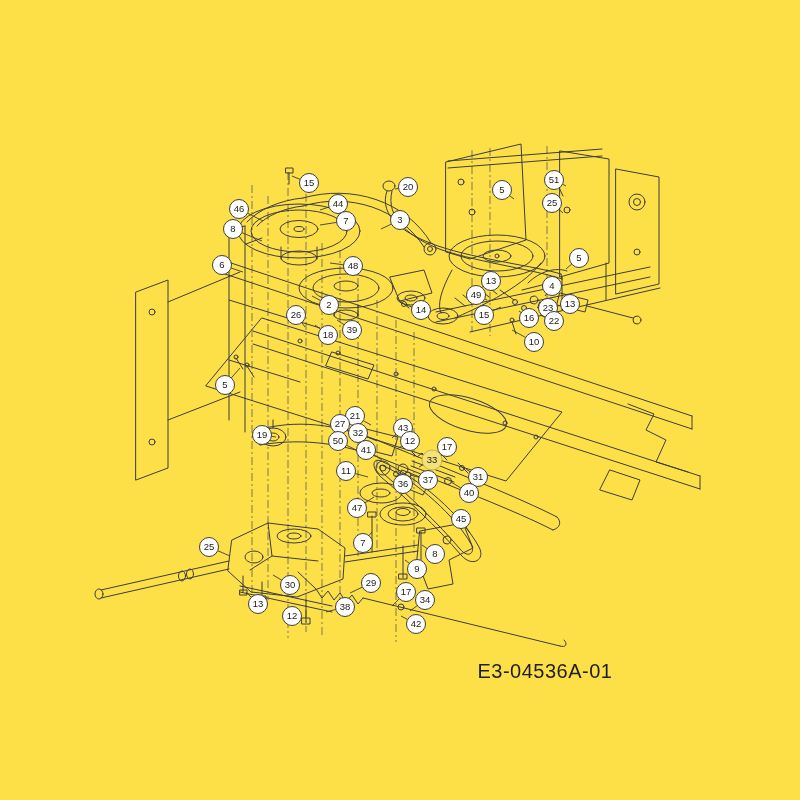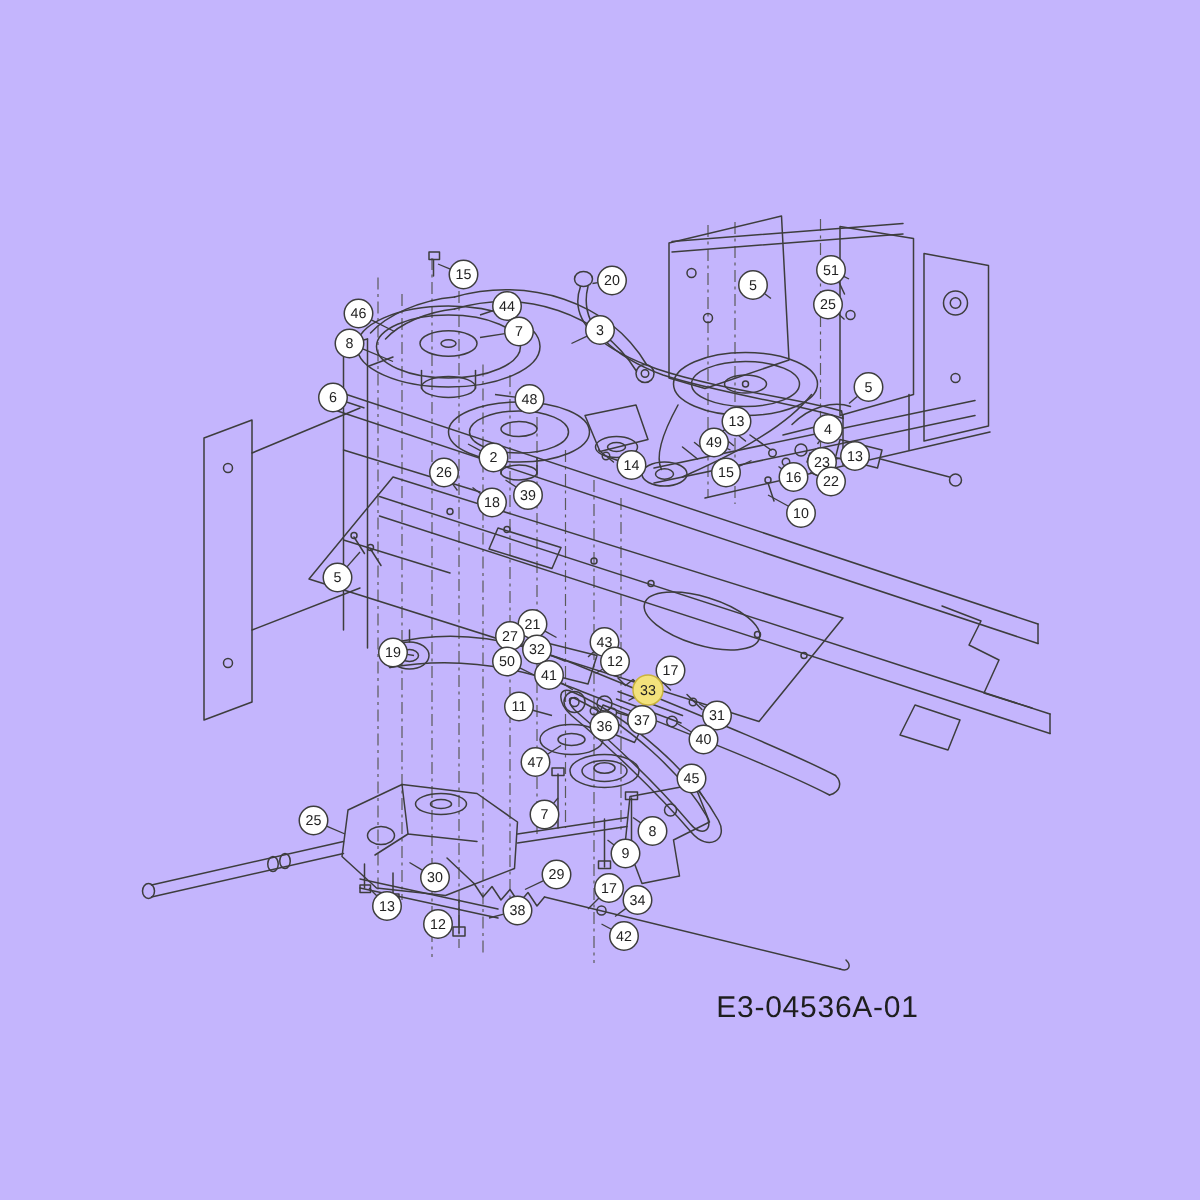--- a/index.html
+++ b/index.html
@@ -1,16 +1,16 @@
 <!DOCTYPE html>
 <html><head>
 <meta charset="utf-8">
 <style>
   html,body{margin:0;padding:0;background:#ffffff;}
-  .stage{position:relative;width:800px;height:800px;background:#c4b5fd;overflow:hidden;
+  .stage{position:relative;width:800px;height:800px;background:#fde047;overflow:hidden;
          font-family:"Liberation Sans", sans-serif;}
   svg{position:absolute;left:0;top:0;}
   .art{stroke:#3d3d3d;fill:none;stroke-width:1;stroke-linecap:round;stroke-linejoin:round;}
   .dash{stroke:#5a5a5a;stroke-width:0.8;stroke-dasharray:8 3 2 3;}
   .partnum{font-size:20px;letter-spacing:0.5px;fill:#1e1e1e;stroke:none;
            font-family:"Liberation Sans", sans-serif;}
   #callout-layer text{font-family:"Liberation Sans", sans-serif;stroke:none;}
 </style>
 </head>
 <body>

